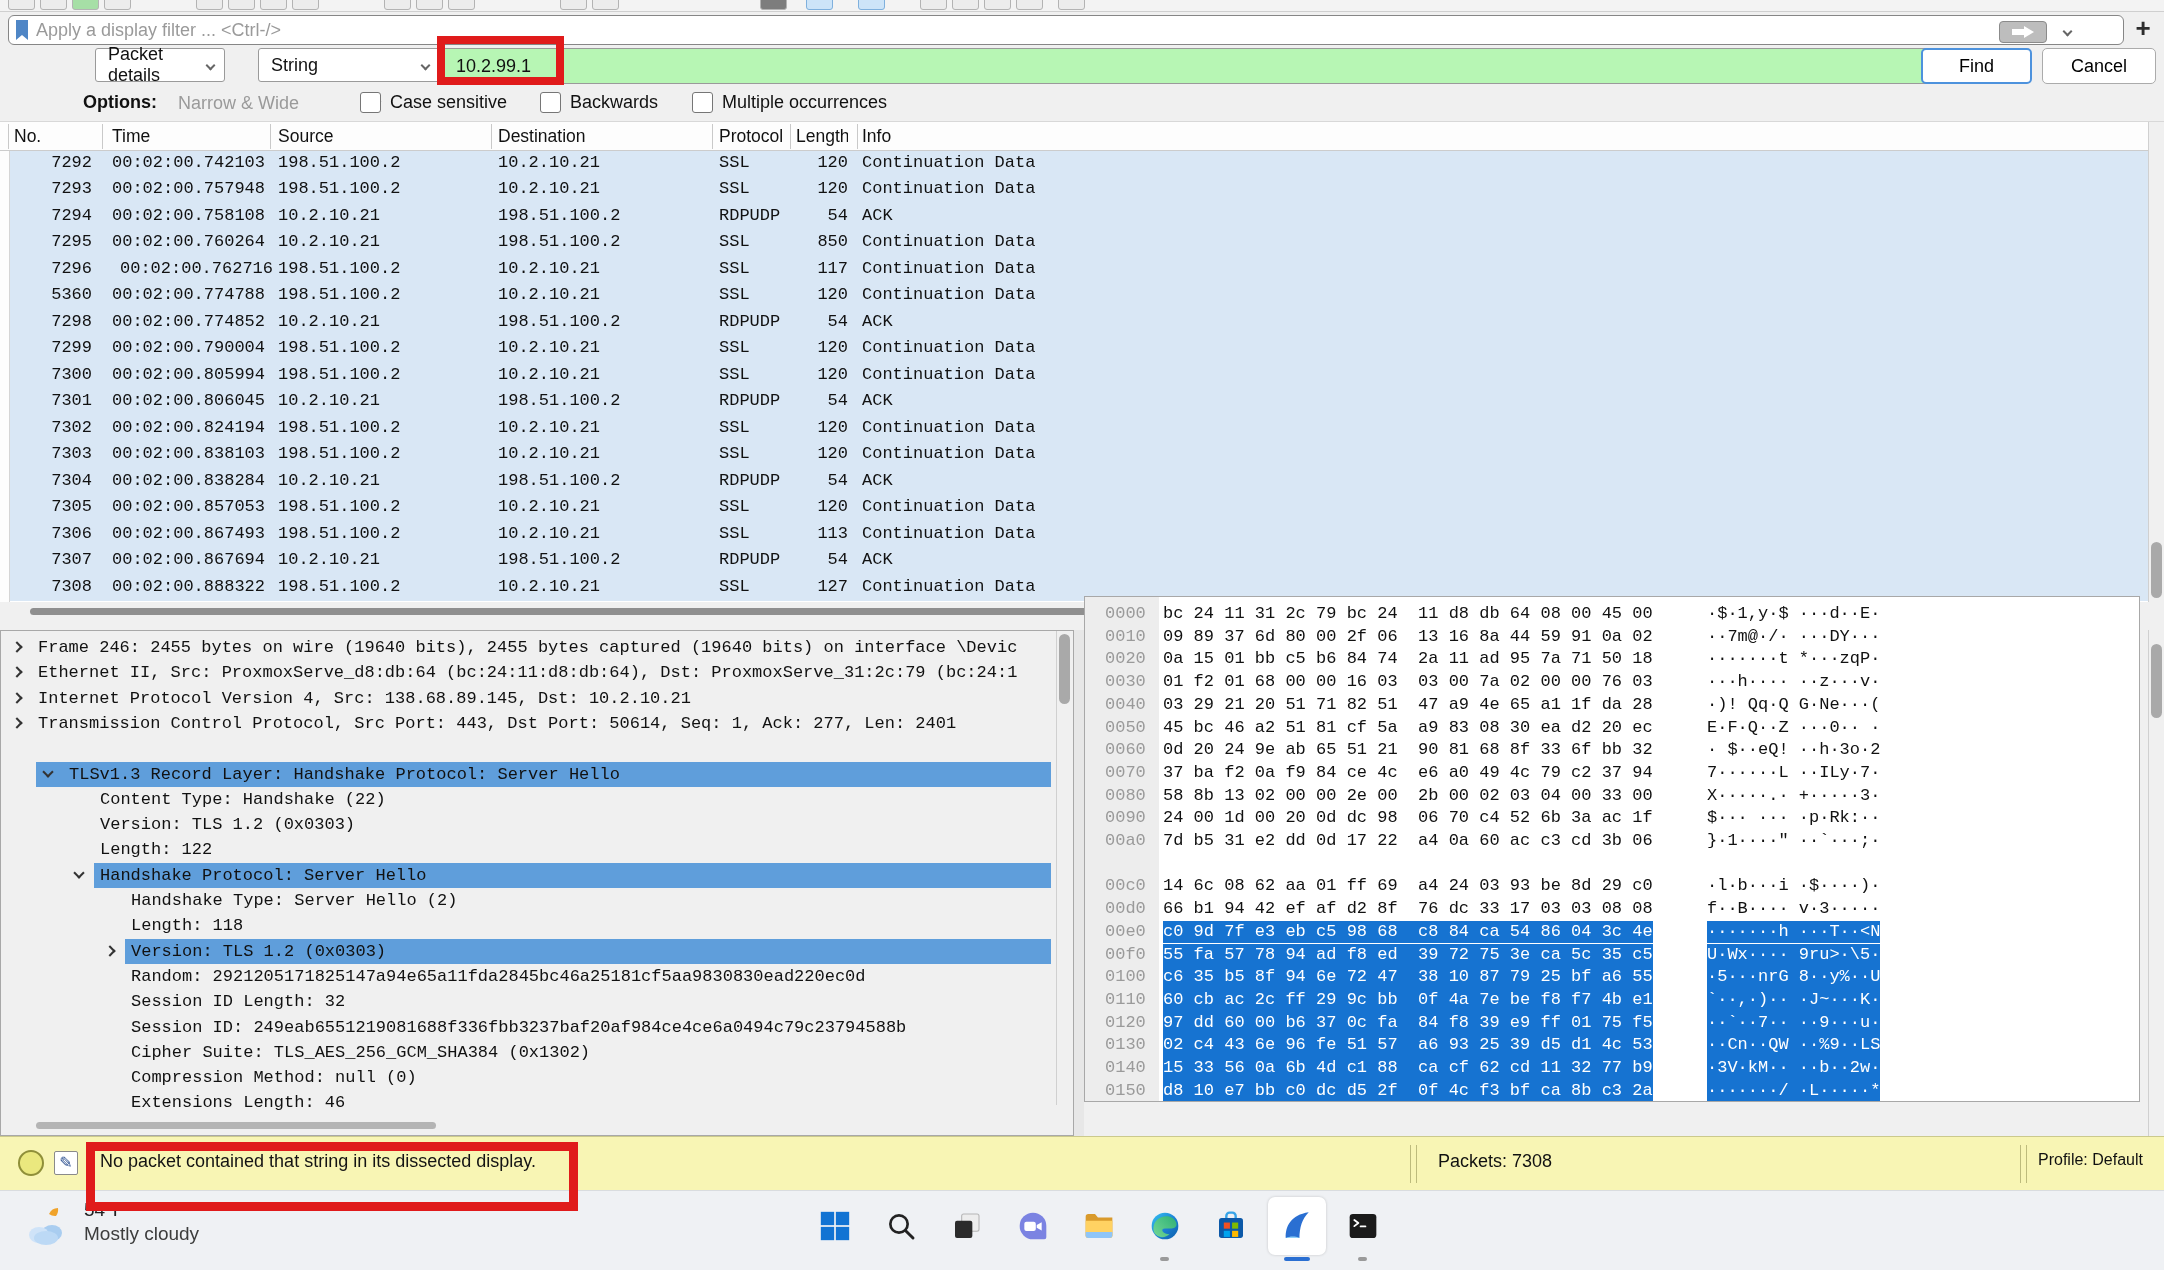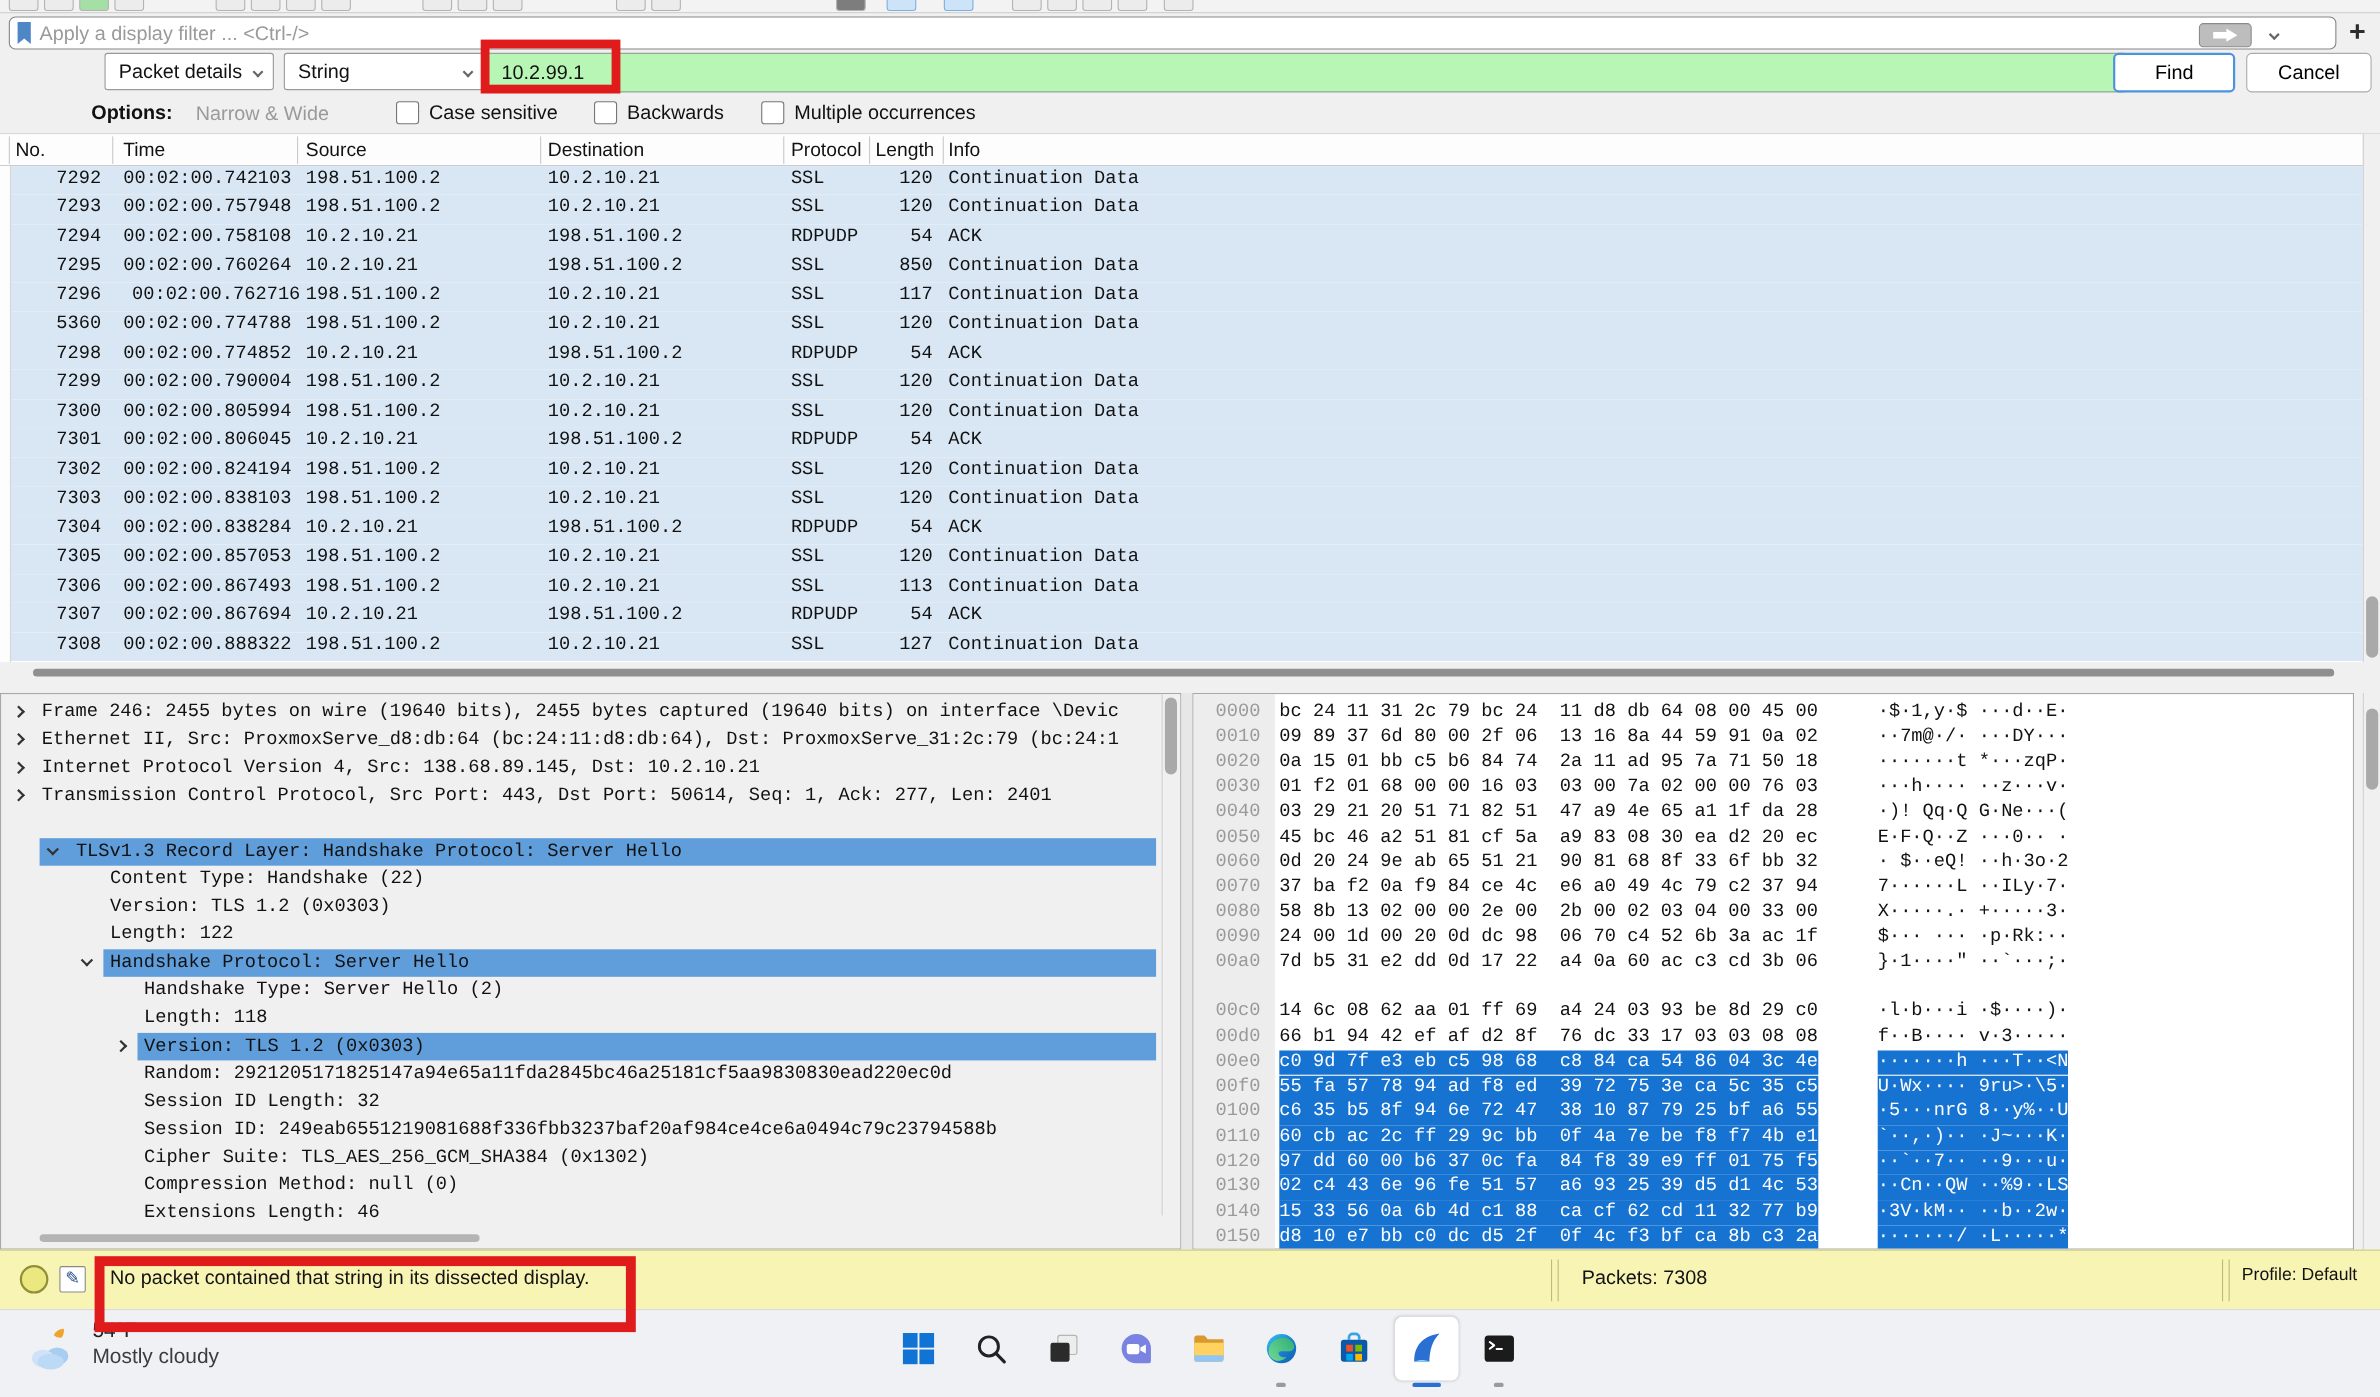--- a/index.html
+++ b/index.html
@@ -57,21 +57,21 @@
   
   .paneband{position:absolute;left:0;top:602px;width:100%;height:28px;background:#f0f0f0;}
   .dpane{position:absolute;left:0;top:630px;width:1074px;height:506px;background:#f0f0f0;border:1px solid #a8a8a8;overflow:hidden;}
   .dline{position:absolute;left:0;width:100%;height:25.3px;line-height:25.3px;}
   .dhl{position:absolute;top:0;bottom:0;background:#5f9edb;}
   .dtext{position:absolute;top:0;white-space:pre;font-family:"Liberation Mono","DejaVu Sans Mono",monospace;font-size:17px;}
   .tchev{position:absolute;top:8px;width:8px;height:8px;border-right:2px solid #333;border-bottom:2px solid #333;}
   .tchev.right{transform:rotate(-45deg);}
   .tchev.down{transform:rotate(45deg);top:6px;}
   .divider{position:absolute;left:1074px;top:630px;width:10px;height:506px;background:#e7e7e7;}
-  .hexpane{position:absolute;left:1084px;top:630px;width:1056px;height:506px;background:#fff;border:1px solid #a8a8a8;overflow:hidden;text-decoration:underline;}
+  .hexpane{position:absolute;left:1084px;top:596px;width:1056px;height:506px;background:#fff;border:1px solid #a8a8a8;overflow:hidden;text-decoration:underline;}
   .hexstrip{position:absolute;left:0;top:0;width:74px;height:100%;background:#ededed;}
   .hxrow{position:absolute;left:0;width:100%;height:22.7px;line-height:22.7px;}
   .hoff{position:absolute;left:20px;color:#9a9a9a;font-family:"Liberation Mono","DejaVu Sans Mono",monospace;font-size:17px;white-space:pre;}
   .hbytes{position:absolute;left:78px;font-family:"Liberation Mono","DejaVu Sans Mono",monospace;font-size:17px;white-space:pre;display:inline-block;height:22.7px;}
   .hascii{position:absolute;left:622px;font-family:"Liberation Mono","DejaVu Sans Mono",monospace;font-size:17px;white-space:pre;display:inline-block;height:22.7px;}
   .hsel{background:#1673d1;color:#fff;}
 
   
   .statusbar{position:absolute;left:0;top:1136px;width:100%;height:54px;background:#f8f5b4;border-top:1px solid #cbc98c;}
   .expert{position:absolute;left:18px;top:13px;width:26px;height:26px;border-radius:50%;background:#eae87e;border:2px solid #8f8f39;}
@@ -134,21 +134,21 @@
         <svg width="26" height="14" viewBox="0 0 26 14">
             <path d="M2 4h12V1l10 6-10 6v-3H2z" fill="#fff"></path>
           </svg>
       </span>
       <span class="fcaret cv small" style="border-color:#666"></span>
     </div>
     <span class="fplus">+</span>
   </div>
 
   <div class="findbar">
-    <div class="combo" style="left:95px;width:154px">
+    <div class="combo" style="left:95px;width:130px">
       <span>Packet details</span>
       <span class="cv small"></span>
     </div>
     <div class="combo" style="left:258px;width:182px">
       <span>String</span>
       <span class="cv small"></span>
     </div>
     <input class="find-input" readonly="" value="10.2.99.1" style="">
     <button class="btn primary" style="left:1921px;width:111px">Find</button>
     <button class="btn" style="left:2042px;width:114px">Cancel</button>

